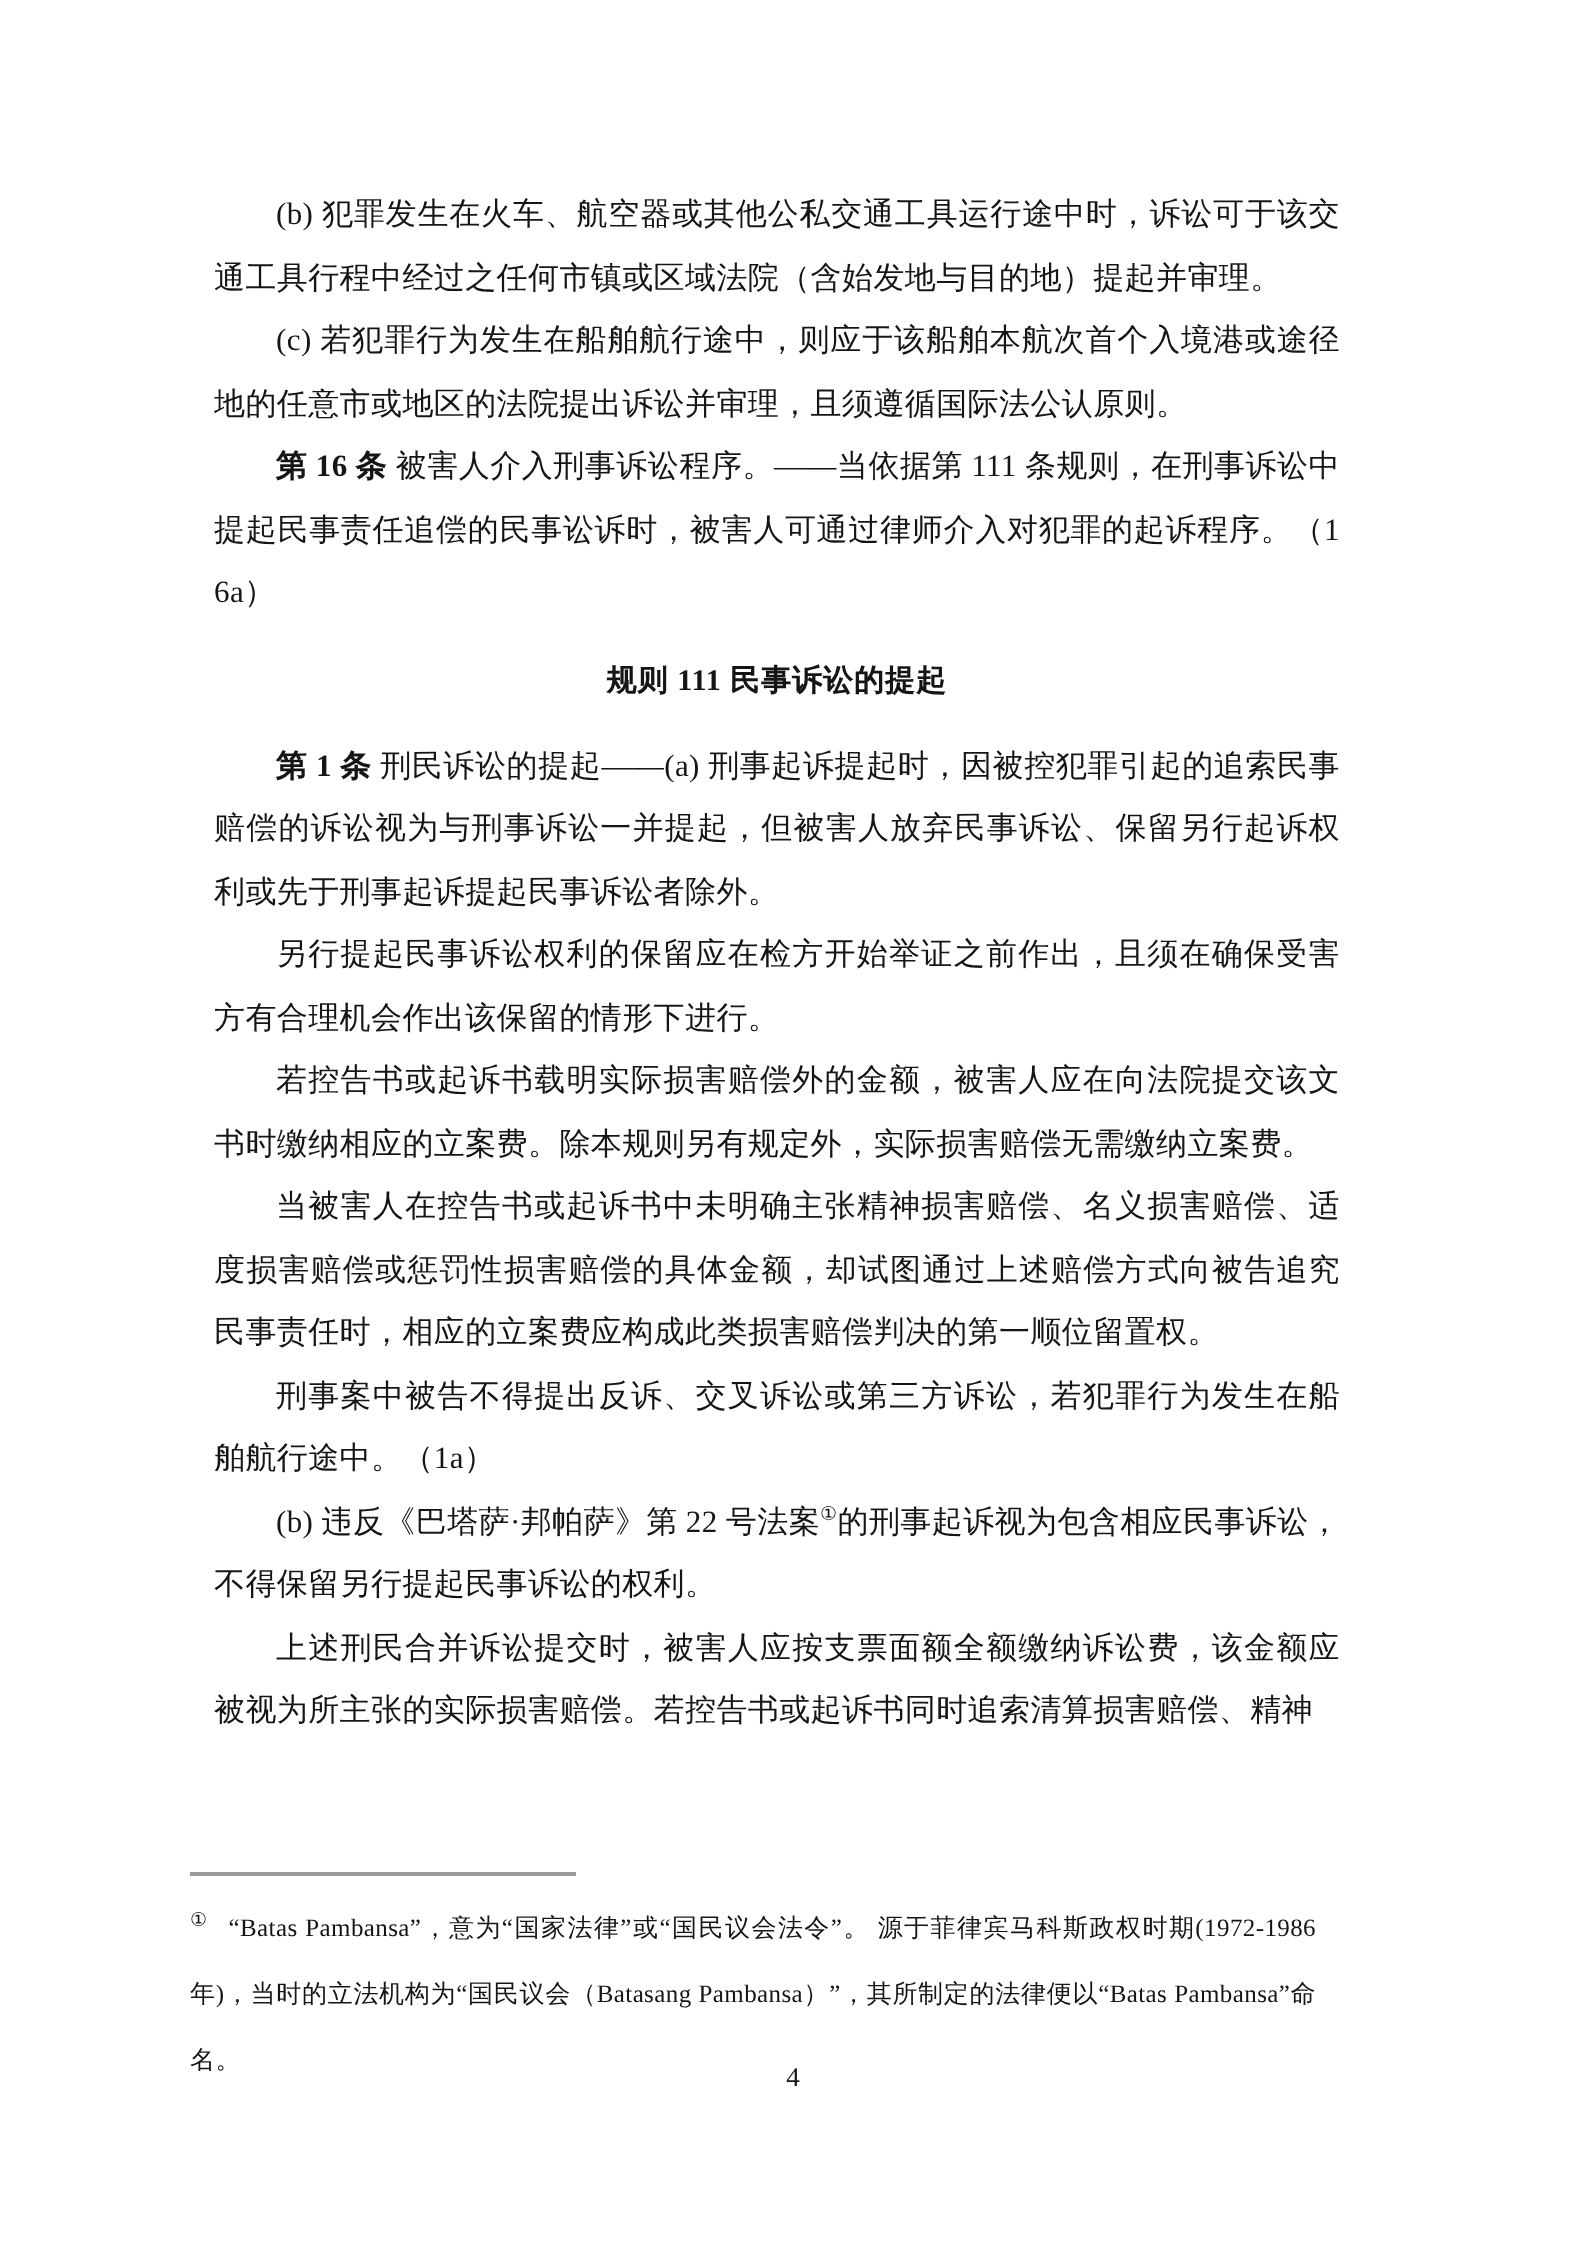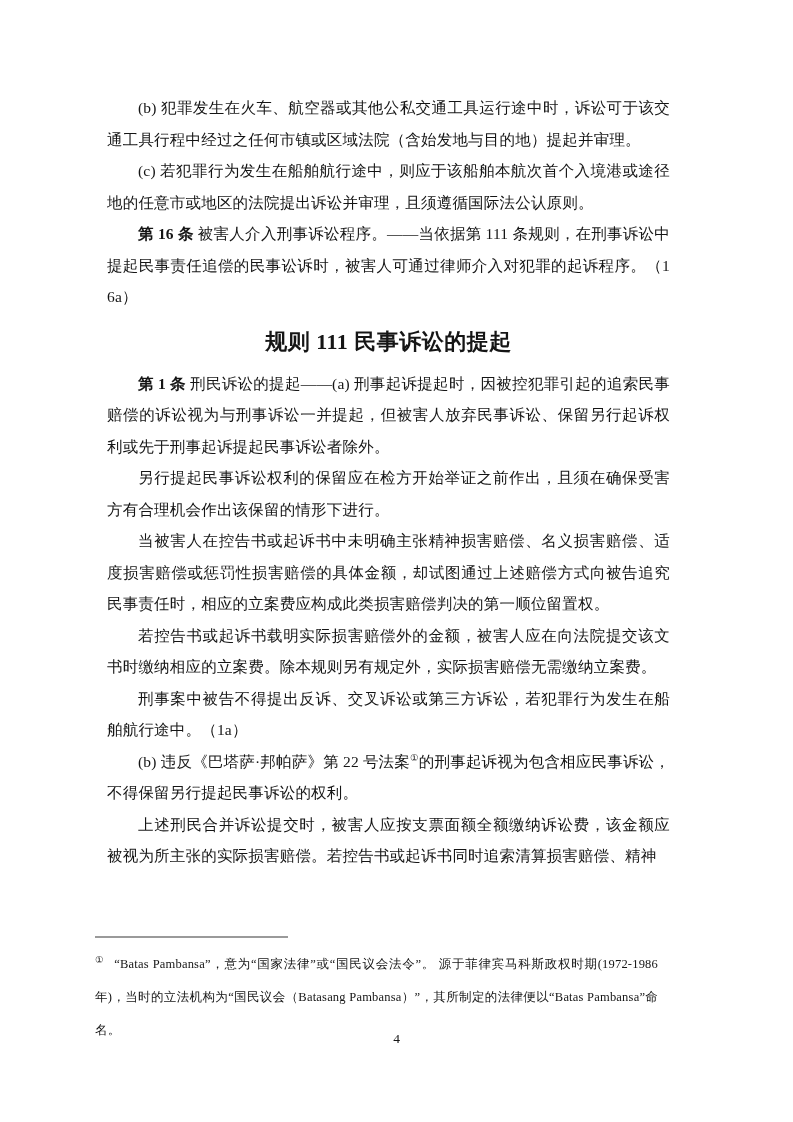--- a/index.html
+++ b/index.html
@@ -36,21 +36,21 @@
     font-weight: bold;
   }
   .para .sup,
   .fn-marker {
     vertical-align: super;
     font-size: 9.5px;
     line-height: 0;
   }
   h1.heading {
     margin: 12px 0 10px 0;
-    font-size: 22px;
+    font-size: 15px;
     line-height: 33px;
     font-weight: bold;
     text-align: center;
     text-indent: 0;
     letter-spacing: 0.5px;
   }
   .footnote-area {
     position: absolute;
     left: 95px;
     top: 936px;
@@ -91,22 +91,22 @@
   <div class="content">
     <div id="paras-before">
         <p class="para"><span>(b) 犯罪发生在火车、航空器或其他公私交通工具运行途中时，诉讼可于该交通工具行程中经过之任何市镇或区域法院（含始发地与目的地）提起并审理。</span></p>
         <p class="para"><span>(c) 若犯罪行为发生在船舶航行途中，则应于该船舶本航次首个入境港或途径地的任意市或地区的法院提出诉讼并审理，且须遵循国际法公认原则。</span></p>
         <p class="para"><span class="bold">第 16 条</span><span> 被害人介入刑事诉讼程序。——当依据第 111 条规则，在刑事诉讼中提起民事责任追偿的民事讼诉时，被害人可通过律师介入对犯罪的起诉程序。（16a）</span></p>
       </div>
     <h1 class="heading">规则 111 民事诉讼的提起</h1>
     <div id="paras-after">
         <p class="para"><span class="bold">第 1 条</span><span> 刑民诉讼的提起——(a) 刑事起诉提起时，因被控犯罪引起的追索民事赔偿的诉讼视为与刑事诉讼一并提起，但被害人放弃民事诉讼、保留另行起诉权利或先于刑事起诉提起民事诉讼者除外。</span></p>
         <p class="para"><span>另行提起民事诉讼权利的保留应在检方开始举证之前作出，且须在确保受害方有合理机会作出该保留的情形下进行。</span></p>
+        <p class="para"><span>若控告书或起诉书载明实际损害赔偿外的金额，被害人应在向法院提交该文书时缴纳相应的立案费。除本规则另有规定外，实际损害赔偿无需缴纳立案费。</span></p>
         <p class="para"><span>当被害人在控告书或起诉书中未明确主张精神损害赔偿、名义损害赔偿、适度损害赔偿或惩罚性损害赔偿的具体金额，却试图通过上述赔偿方式向被告追究民事责任时，相应的立案费应构成此类损害赔偿判决的第一顺位留置权。</span></p>
-        <p class="para"><span>若控告书或起诉书载明实际损害赔偿外的金额，被害人应在向法院提交该文书时缴纳相应的立案费。除本规则另有规定外，实际损害赔偿无需缴纳立案费。</span></p>
         <p class="para"><span>刑事案中被告不得提出反诉、交叉诉讼或第三方诉讼，若犯罪行为发生在船舶航行途中。（1a）</span></p>
         <p class="para"><span>(b) 违反《巴塔萨·邦帕萨》第 22 号法案</span><span class="sup">①</span><span>的刑事起诉视为包含相应民事诉讼，不得保留另行提起民事诉讼的权利。</span></p>
         <p class="para"><span>上述刑民合并诉讼提交时，被害人应按支票面额全额缴纳诉讼费，该金额应被视为所主张的实际损害赔偿。若控告书或起诉书同时追索清算损害赔偿、精神</span></p>
       </div>
   </div>
 
   <div class="footnote-area">
     <div class="fn-sep"></div>
     <p class="footnote"><span class="fn-marker">①</span><span>“Batas Pambansa”，意为“国家法律”或“国民议会法令”。 源于菲律宾马科斯政权时期(1972-1986 年)，当时的立法机构为“国民议会（Batasang Pambansa）”，其所制定的法律便以“Batas Pambansa”命名。</span></p>
   </div>

